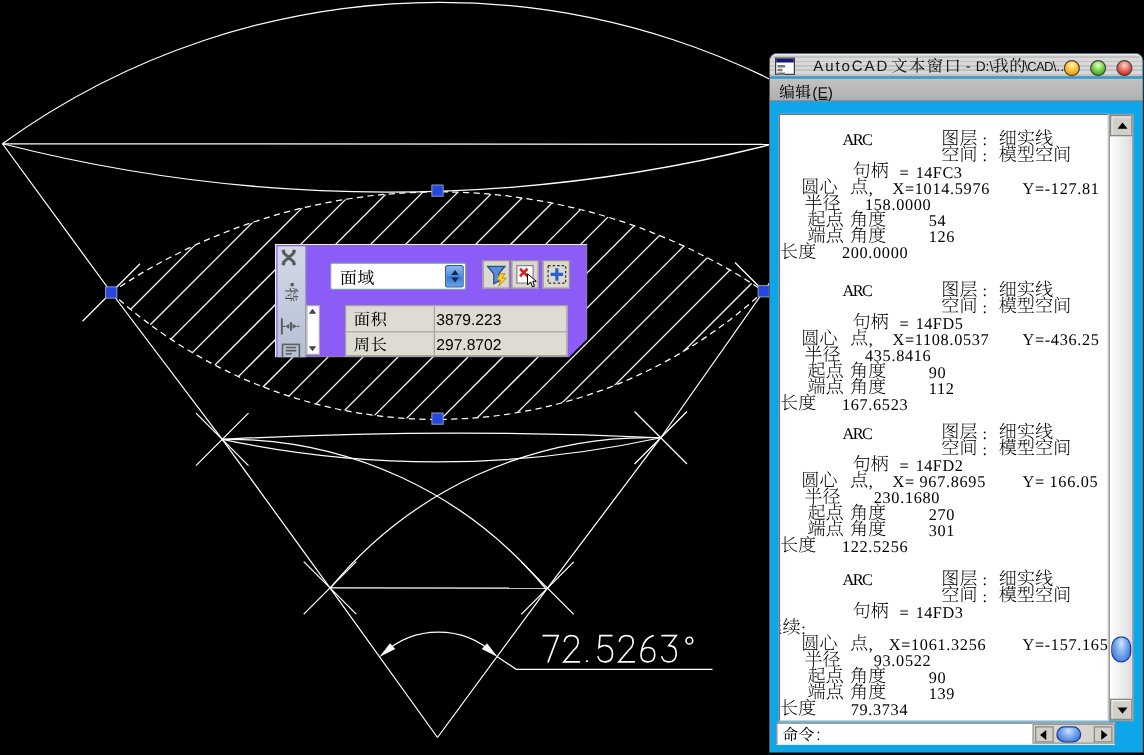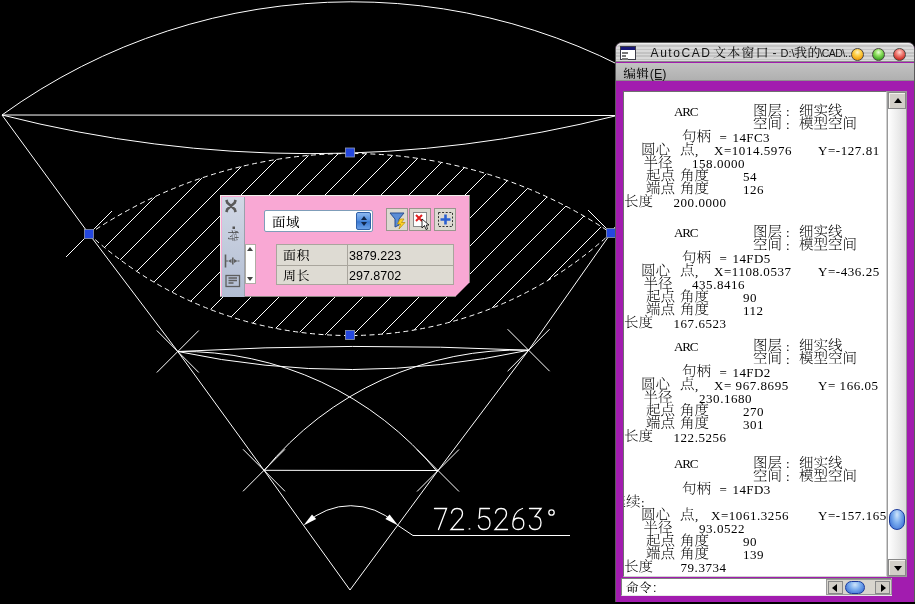--- a/index.html
+++ b/index.html
@@ -1,19 +1,19 @@
 <!DOCTYPE html>
 <html><head><meta charset="utf-8"><style>
 * { margin:0; padding:0; box-sizing:border-box; }
 html,body { width:915px; height:604px; overflow:hidden; background:#000; }
 #root { position:absolute; left:0; top:0; width:915px; height:604px; background:#000;
         font-family:"Liberation Sans", sans-serif; }
 
-#panel { position:absolute; left:220px; top:195px; width:250px; height:102px;
-  background:#f9a8d4;
+#panel { position:absolute; left:220px; top:195px; width:250px; height:91px;
+  background:#8b5cf6;
   clip-path: polygon(0 0, 100% 0, 100% calc(100% - 15px), calc(100% - 15px) 100%, 0 100%);
   border:1px solid #8a8880; border-top-color:#f0efeb; border-left-color:#f0efeb;text-align:center; }
 #pstrip { position:absolute; left:1px; top:1px; width:23px; height:100px;
   background:linear-gradient(180deg,#d2d8e6,#b2bdd2); border-right:1px solid #9aa0ac; }
 #pscroll { position:absolute; left:23.5px; top:48px; width:11px; height:40px; background:#fff;
   border:1px solid #b0aca4; }
 .psa { position:absolute; left:1px; width:7px; height:7px; }
 #psa-up { top:1px; background:
   linear-gradient(#fff,#fff); }
 #psa-up::before { content:""; position:absolute; left:0.5px; top:1px; border:3px solid transparent; border-bottom:4px solid #444; border-top:none; }
@@ -28,21 +28,21 @@
 .sarr-dn { position:absolute; left:4px; bottom:3px; border:3.5px solid transparent; border-top:4.5px solid #10264a; border-bottom:none; }
 .pbtn { position:absolute; top:12px; width:22px; height:23px; background:#dcd9d1;
   border:1px solid #9a968e; }
 #pb1 { left:165px; } #pb2 { left:188px; } #pb3 { left:212.5px; }
 #ptable { position:absolute; left:55px; top:48px; width:178px; height:41px;
   background:#dedbd3; border:1px solid #a9a59d; }
 #tl-h { position:absolute; left:0; top:19.8px; width:100%; height:1px; background:#a9a59d; }
 #tl-v { position:absolute; left:70px; top:0; width:1px; height:100%; background:#a9a59d; }
 
 #win { position:absolute; left:615px; top:42px; width:300px; height:560px;
-  background:#a21caf; border-radius:7px 7px 0 0;
+  background:#0ea5e9; border-radius:7px 7px 0 0;
   border:1px solid #5a5a5a; border-bottom:none; }
 #titlebar { position:absolute; left:0; top:0; width:100%; height:19px; border-radius:6px 6px 0 0;
   background:repeating-linear-gradient(180deg,#d9d9d9 0 2px,#c3c3c3 2px 3.5px);
   box-shadow: inset 0 1px 0 #efefef; border-bottom:1px solid #8a8a8a; }
 #wicon { position:absolute; left:4px; top:3px; width:16px; height:14px; background:#fff; border:1px solid #3c3c48; }
 .wi-bar { position:absolute; left:0; top:0; width:100%; height:2.5px; background:#181878; }
 .wi-l1,.wi-l2,.wi-l3 { position:absolute; left:1px; height:1.5px; background:#777; width:6px; }
 .wi-l1{top:5px;} .wi-l2{top:8px;width:4px;} .wi-l3{top:11px;}
 .tbtn { position:absolute; top:4.5px; width:13px; height:13px; border-radius:50%; border:1.2px solid #4a4440; }
 #b-y { left:235px; background:radial-gradient(circle at 50% 30%, #fff3c8 0%, #ffd24a 35%, #f0a010 75%, #c87800 100%); }

